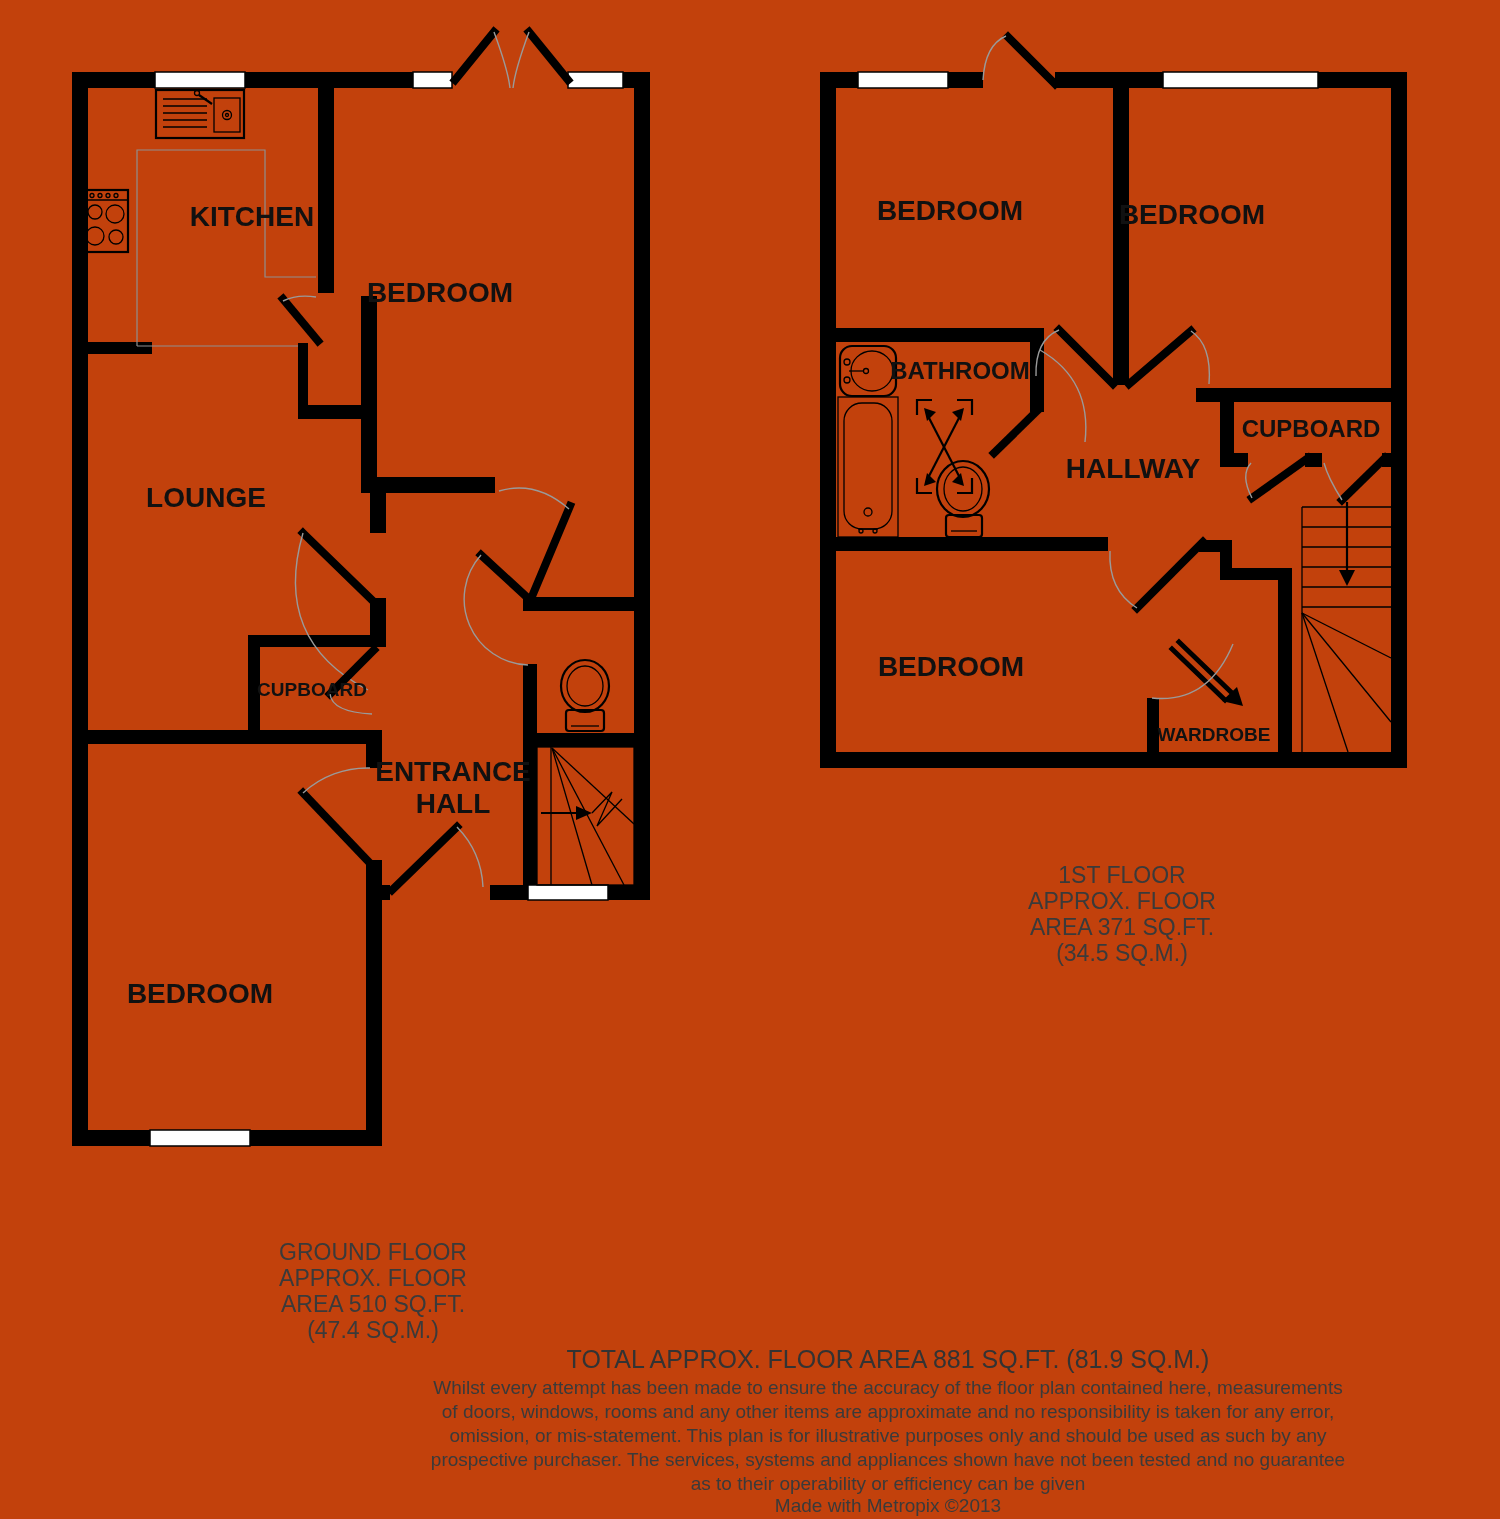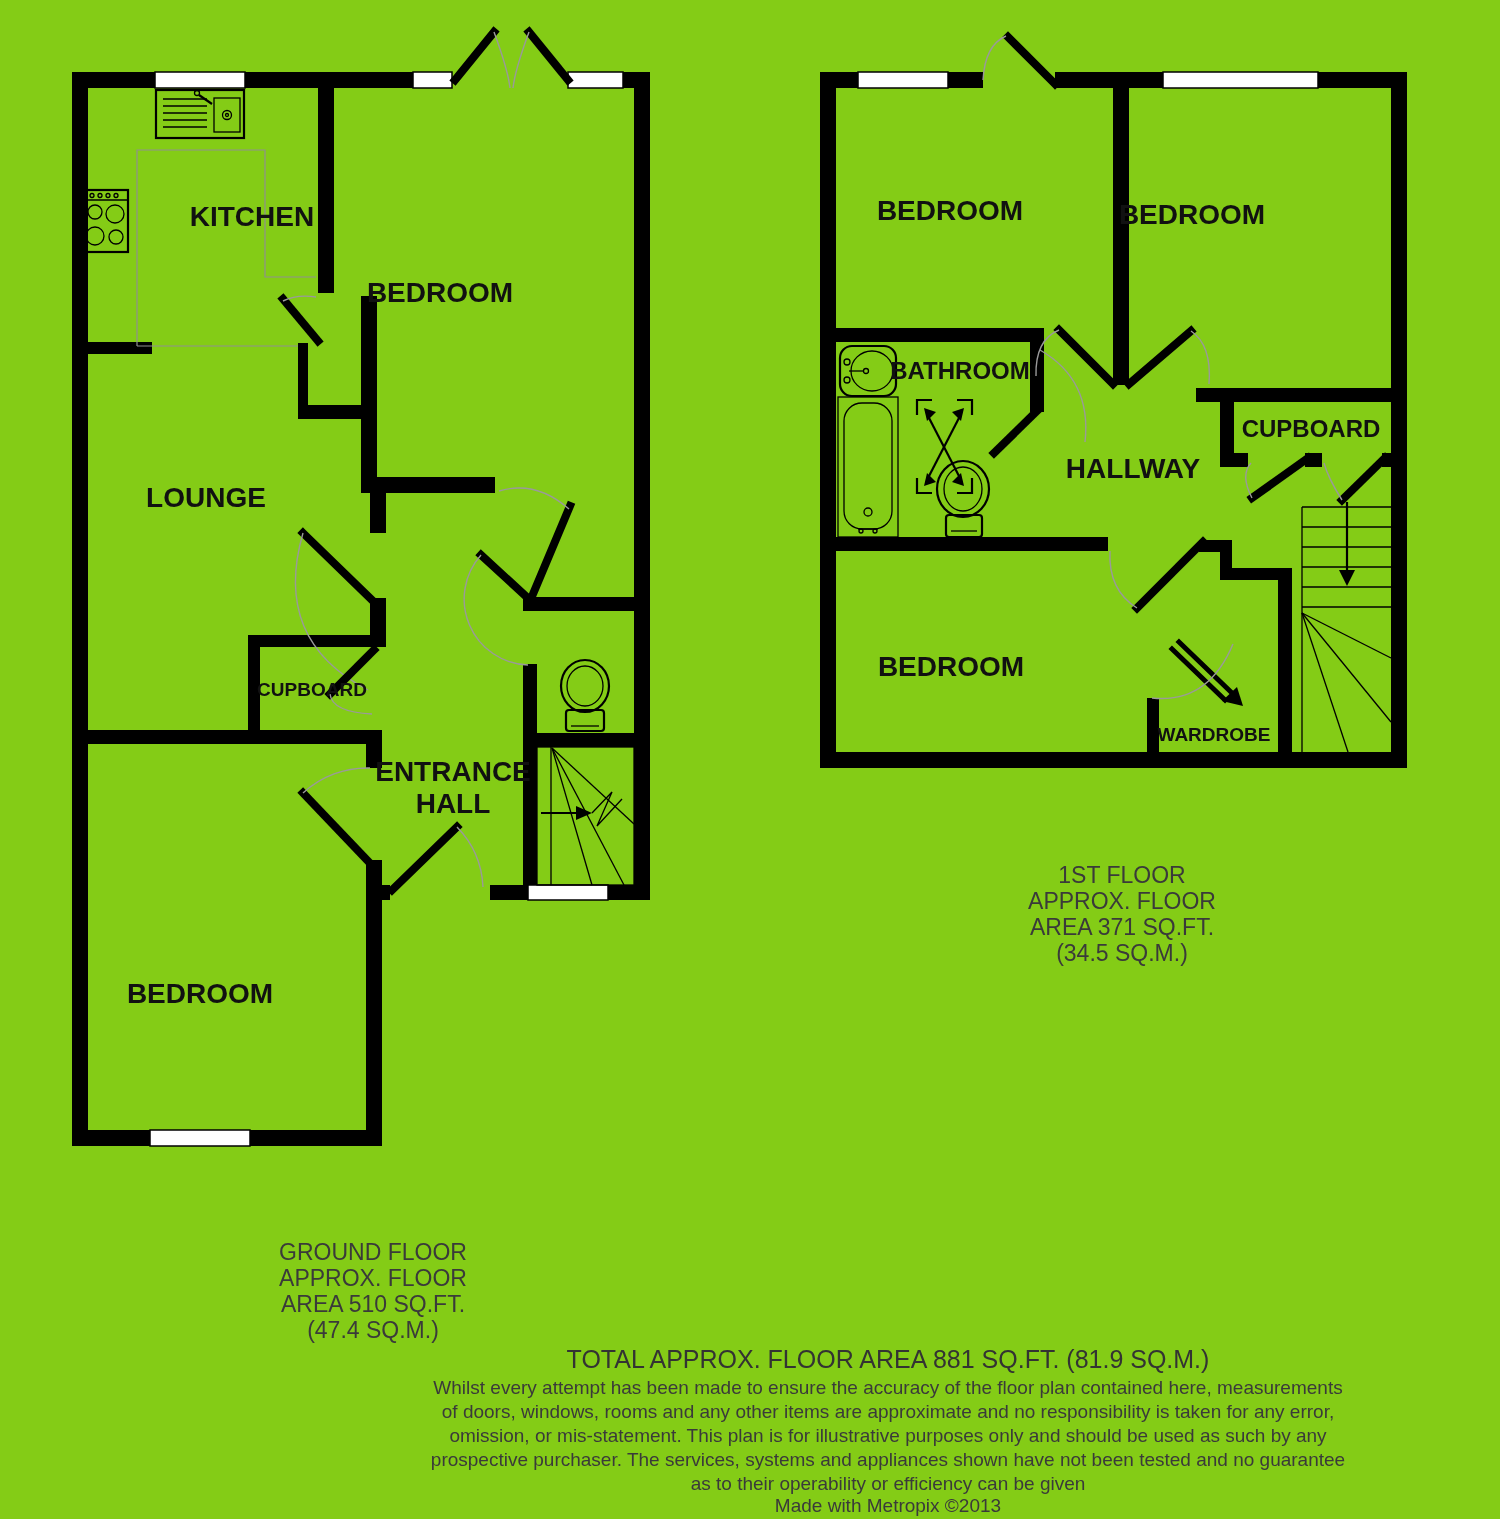--- a/index.html
+++ b/index.html
@@ -1,16 +1,16 @@
 <!DOCTYPE html>
 <html><head>
 <meta charset="utf-8">
 <style>
   html,body{margin:0;padding:0;background:#fff;}
-  .canvas{position:relative;width:1500px;height:1519px;background:#84cc16;overflow:hidden;
+  .canvas{position:relative;width:1500px;height:1519px;background:#c2410c;overflow:hidden;
           font-family:"Liberation Sans",sans-serif;}
   svg{position:absolute;left:0;top:0;}
   .wall{fill:#000;}
   .win{fill:#fff;stroke:#000;stroke-width:1.5px;}
   .leaf{stroke:#000;stroke-width:8px;stroke-linecap:square;}
   .arc{fill:none;stroke:#9a9a9a;stroke-width:1.4px;}
   .thin{fill:none;stroke:#000;stroke-width:1.3px;}
   .thin2{fill:none;stroke:#000;stroke-width:2.2px;}
   .gray{fill:none;stroke:#8f8f8f;stroke-width:1.2px;}
   .lbl{font-family:"Liberation Sans",sans-serif;font-weight:bold;font-size:28px;fill:#111;

